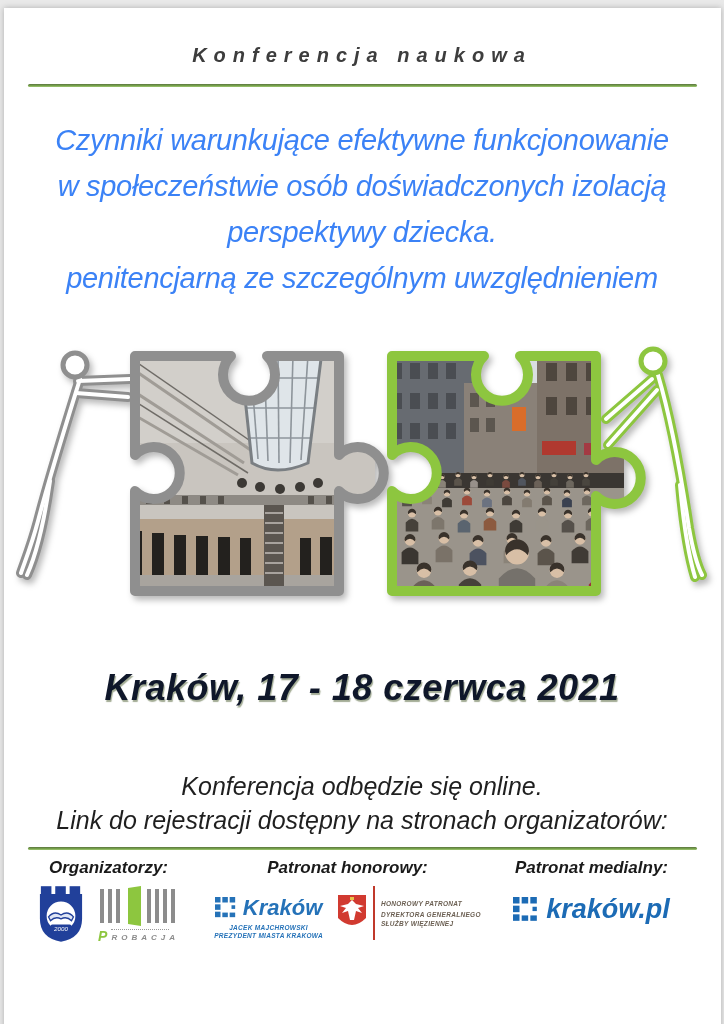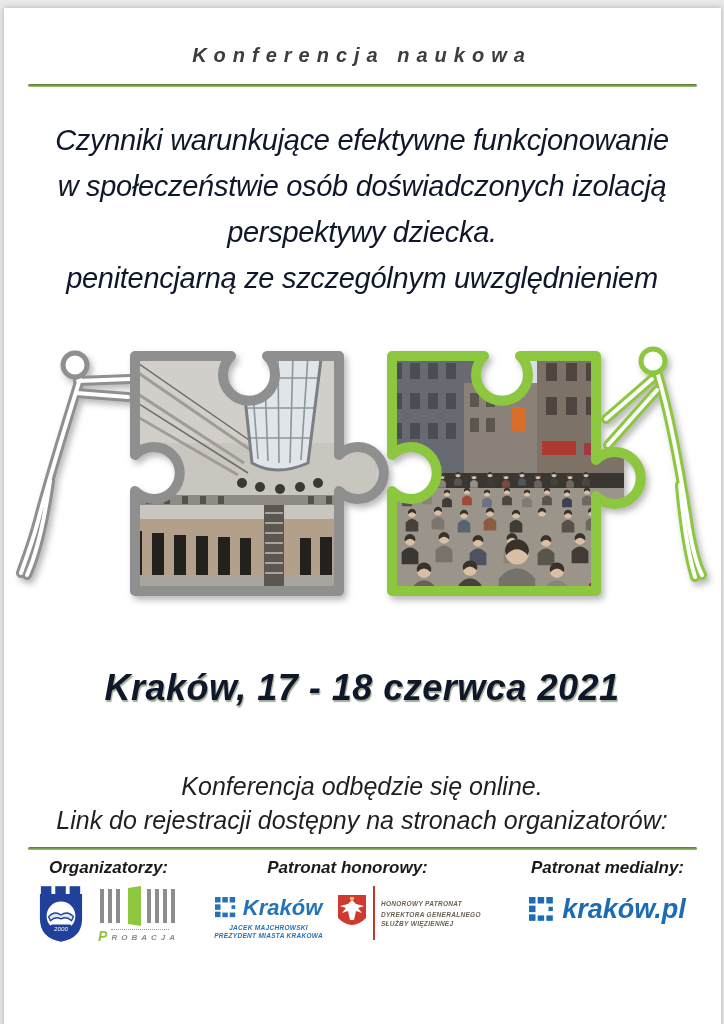--- a/index.html
+++ b/index.html
@@ -24,21 +24,21 @@
   .rule{
     height:3px;
     margin:0 24px;
     background:linear-gradient(180deg,#5a7340 0%,#7fae4e 70%,#a9cc86 100%);
     border-radius:2px;
   }
   .rule-top{margin-top:17px;}
   .title{
     margin-top:30px;
     text-align:center;
-    color:#0f172a;
+    color:#3b82f6;
     font-size:29px;
     line-height:46px;
     letter-spacing:-0.3px;
   }
   .hero{
     display:block;
     margin:22px auto 0 auto;
     filter:drop-shadow(3px 4px 3px rgba(0,0,0,0.28));
   }
   .date{
@@ -54,21 +54,21 @@
     margin-top:60px;
     text-align:center;
     color:#1f1f1f;
     font-size:25px;
     line-height:34px;
   }
   .rule-bottom{margin-top:10px;}
   .footer{
     display:flex;
     align-items:flex-start;
-    padding:8px 4px 0 14px;
+    padding:8px 20px 0 14px;
   }
   .fcol{display:flex;flex-direction:column;align-items:center;}
   .fcol-1{width:182px;}
   .fcol-2{width:268px;margin-left:14px;}
   .fcol-3{width:206px;margin-left:auto;margin-right:6px;}
   .flabel{
     font-size:17px;
     font-weight:bold;
     color:#1a1a1a;
     margin-bottom:8px;

